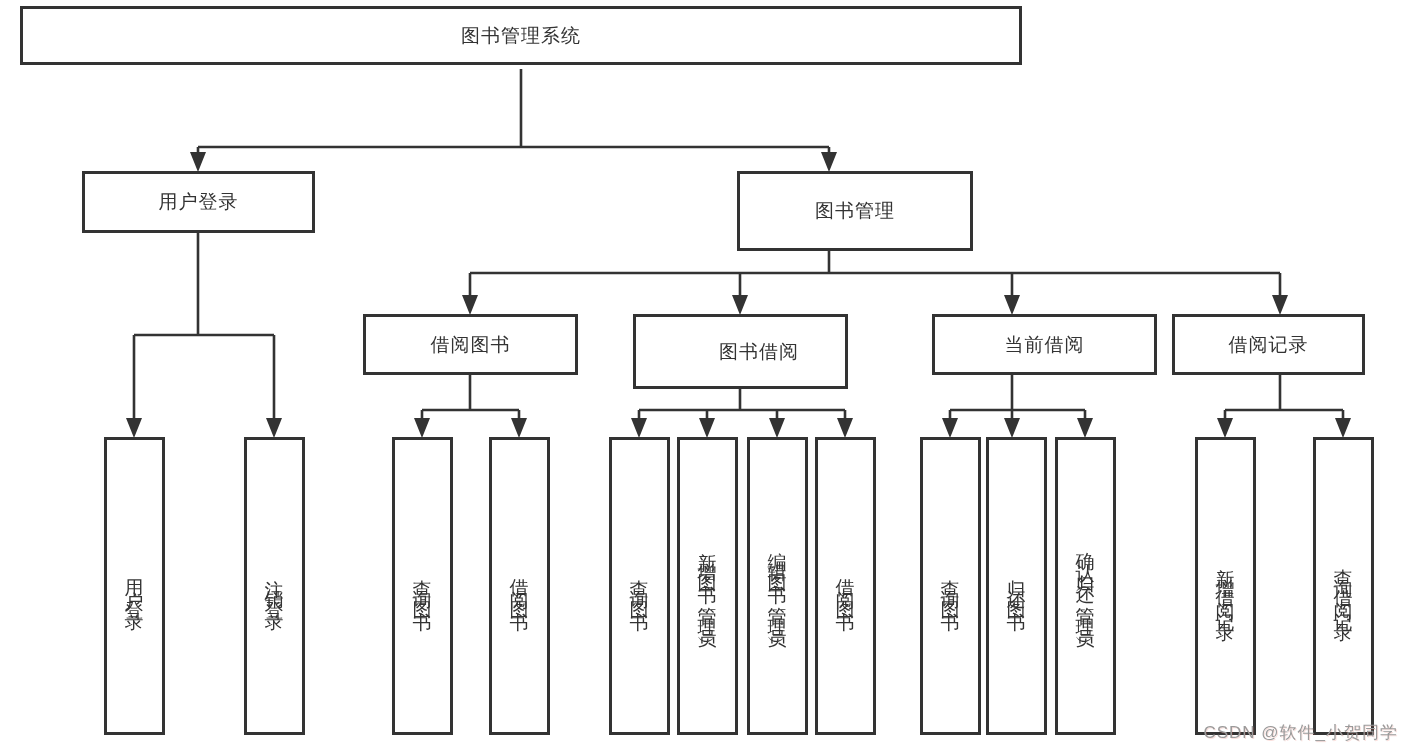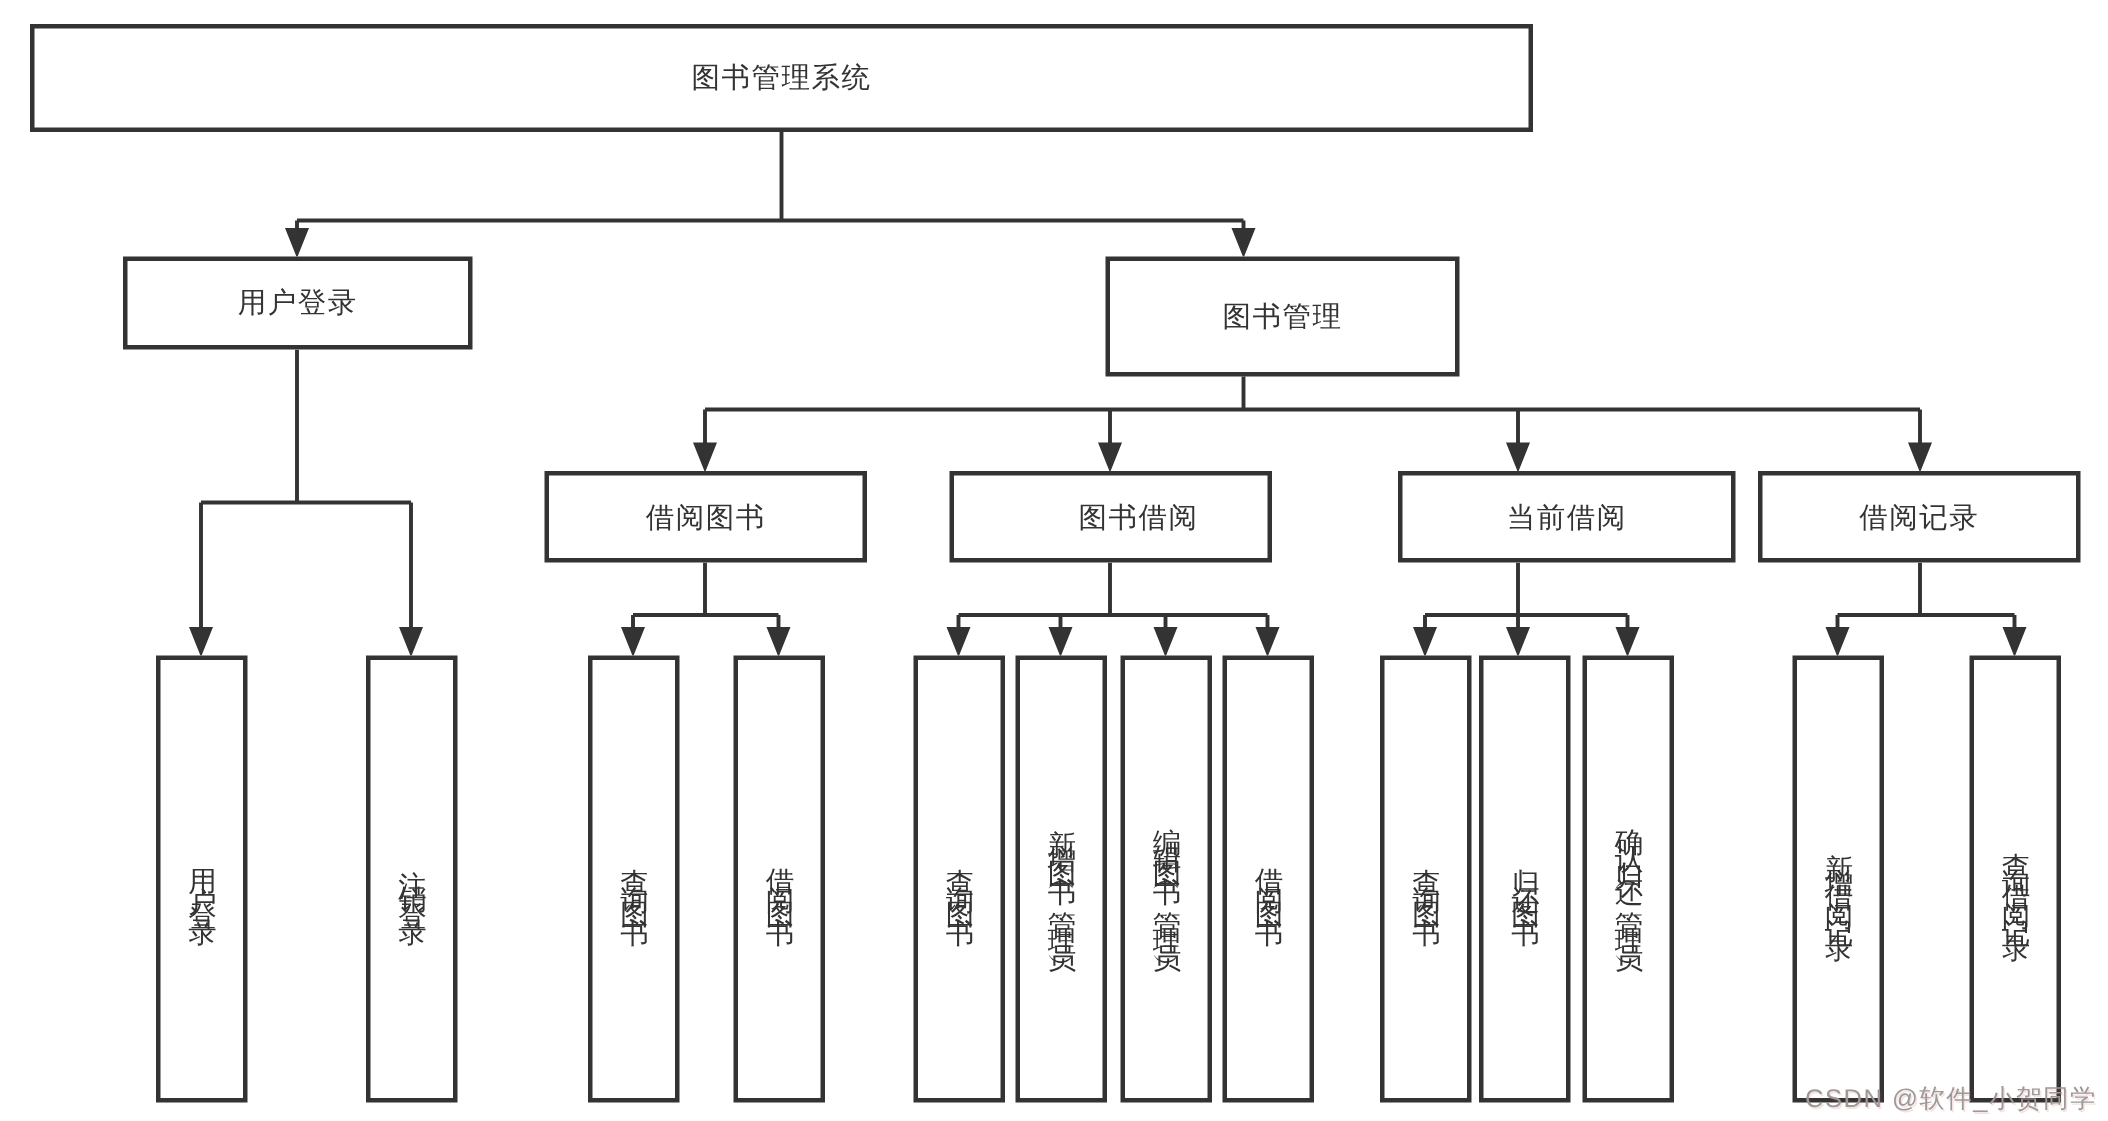--- a/index.html
+++ b/index.html
@@ -109,41 +109,41 @@
       <path class="connector-line" d="M1012 375 V410 M950 410 H1085 M950 410 V424 M1012 410 V424 M1085 410 V424"></path>
       <path class="connector-arrow" d="M942 418 L958 418 L950 438 Z M1004 418 L1020 418 L1012 438 Z M1077 418 L1093 418 L1085 438 Z"></path>
     </g>
 
     <g>
       <path class="connector-line" d="M1280 375 V410 M1225 410 H1343 M1225 410 V424 M1343 410 V424"></path>
       <path class="connector-arrow" d="M1217 418 L1233 418 L1225 438 Z M1335 418 L1351 418 L1343 438 Z"></path>
     </g>
   </svg>
 
-  <div class="hbox" style="left:20px; top:16px; width:1002px; height:72px;">
+  <div class="hbox" style="left:20px; top:6px; width:1002px; height:59px;">
     <span>图书管理系统</span>
   </div>
 
   <div class="hbox" style="left:82px; top:171px; width:233px; height:62px;">
     <span>用户登录</span>
   </div>
   <div class="hbox" style="left:737px; top:171px; width:236px; height:80px;">
     <span>图书管理</span>
   </div>
 
   <div class="hbox" style="left:363px; top:314px; width:215px; height:61px;">
     <span>借阅图书</span>
   </div>
-  <div class="hbox" style="left:633px; top:314px; width:215px; height:61px;padding-left:37px;">
+  <div class="hbox" style="left:633px; top:314px; width:215px; height:75px;padding-left:37px;">
     <span>图书借阅</span>
   </div>
   <div class="hbox" style="left:900px; top:314px; width:225px; height:61px;margin-left:32px;">
     <span>当前借阅</span>
   </div>
-  <div class="hbox" style="left:1172px; top:314px; width:215px; height:61px;">
+  <div class="hbox" style="left:1172px; top:314px; width:193px; height:61px;">
     <span>借阅记录</span>
   </div>
 
   <div class="vbox" style="left:104px;">
     <span class="vtext">用户登录</span>
   </div>
   <div class="vbox" style="left:244px;">
     <span class="vtext">注销登录</span>
   </div>
 

